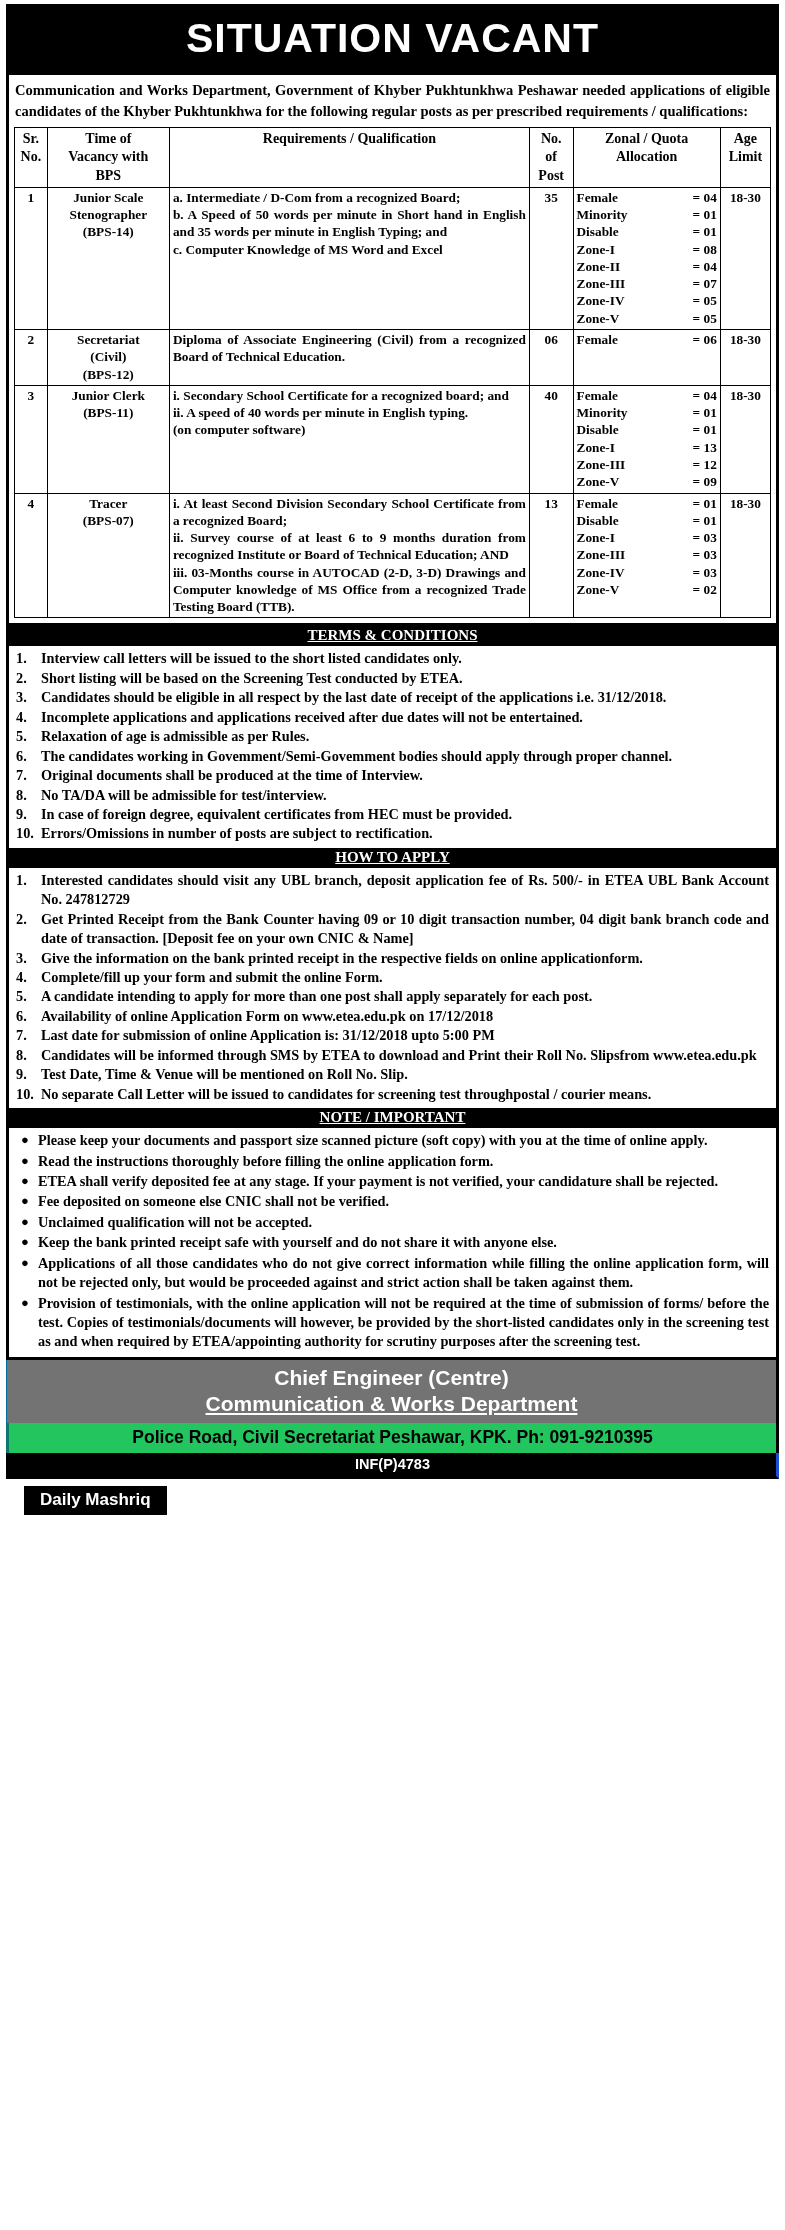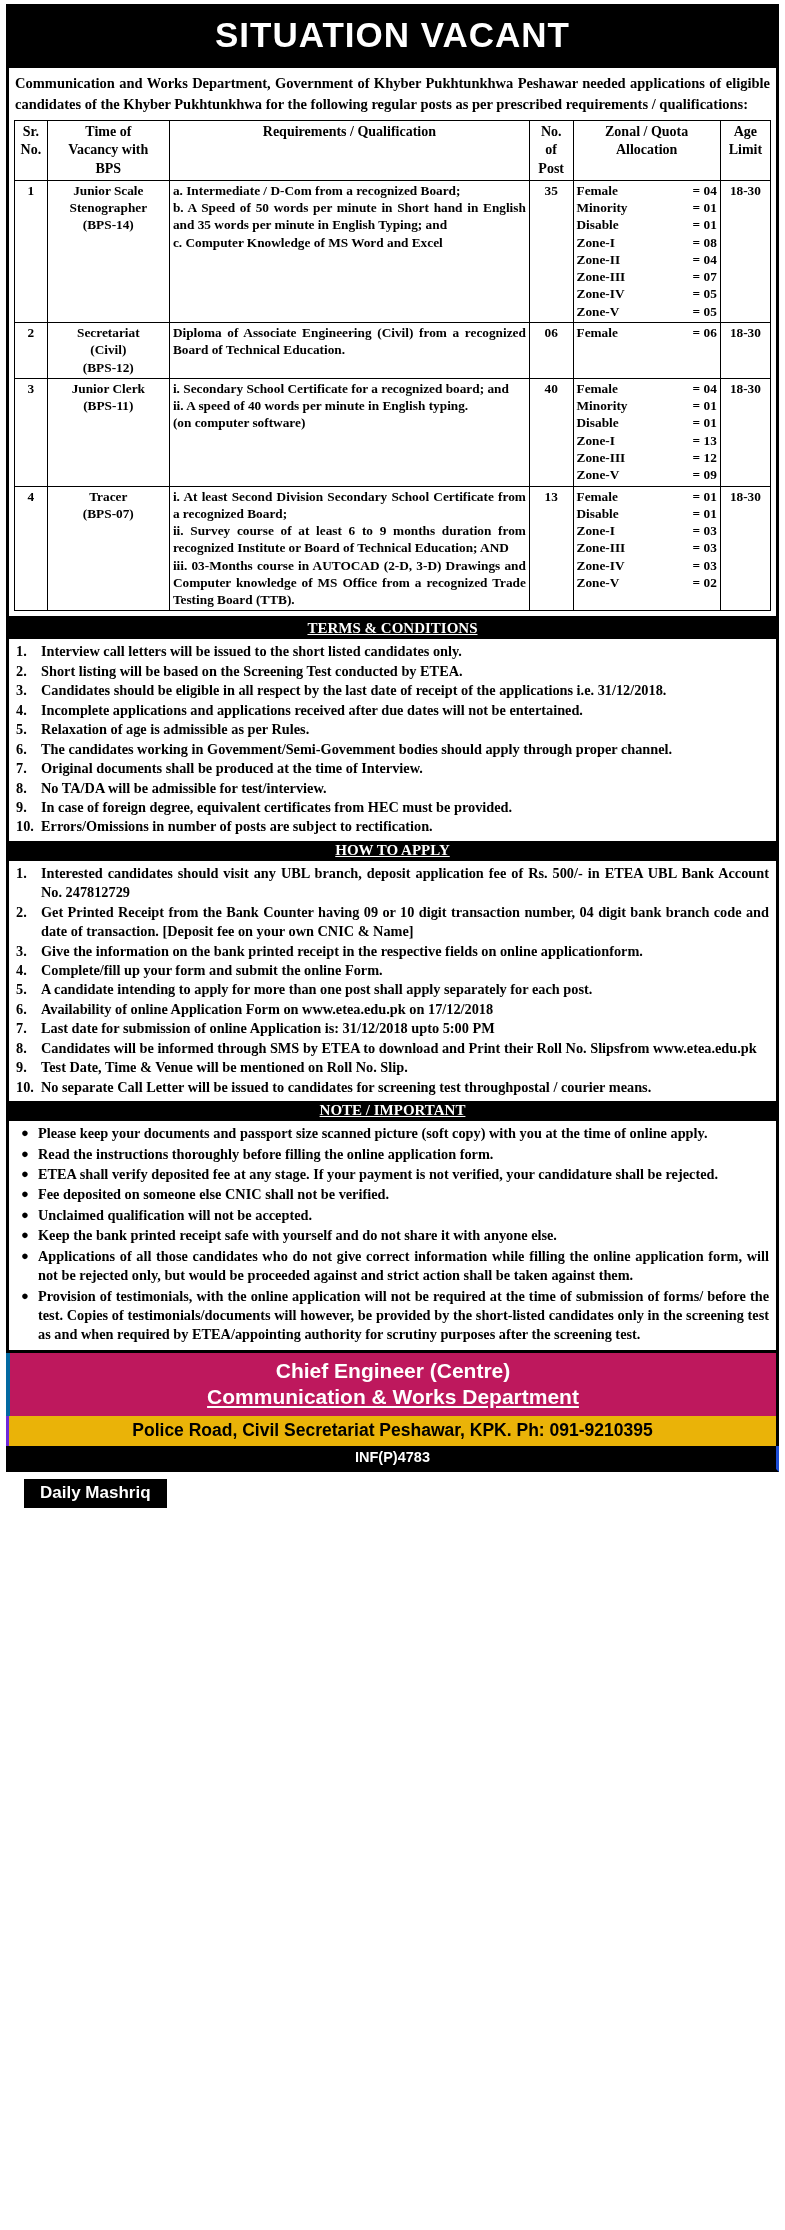--- a/index.html
+++ b/index.html
@@ -15,21 +15,21 @@
     padding: 4px 6px 6px 6px;
     background: #fff;
   }
   
   .title-banner {
     background: #000;
     color: #fff;
     text-align: center;
     font-family: "Liberation Sans", "DejaVu Sans", sans-serif;
     font-weight: bold;
-    font-size: 35px;
+    font-size: 41px;
     letter-spacing: 1px;
     padding: 9px 0 11px 0;
     border: 2px solid #000;
   }
   
   .intro {
     border-left: 3px solid #000;
     border-right: 3px solid #000;
     padding: 5px 6px 6px 6px;
     font-size: 14.5px;
@@ -131,40 +131,40 @@
     line-height: 1.45;
     padding-left: 5px;
   }
   ul.bullist li .txt {
     flex: 1 1 auto;
     text-align: justify;
     text-justify: inter-word;
   }
   
   .foot-black {
-    background: #be185d;
+    background: #737373;
     color: #fff;
     text-align: center;
     font-family: "Liberation Sans", "DejaVu Sans", sans-serif;
     font-weight: bold;
     padding: 5px 0 7px 0;
-    border-left: 4px solid #0369a1;
+    border-left: 1px solid #0369a1;
     border-right: 3px solid #000;
   }
   .foot-black .l1 { font-size: 21px; line-height: 1.22; }
   .foot-black .l2 { font-size: 21px; line-height: 1.22; text-decoration: underline; }
   .foot-gray {
-    background: #eab308;
+    background: #22c55e;
     color: #000;
     text-align: center;
     font-family: "Liberation Sans", "DejaVu Sans", sans-serif;
     font-weight: bold;
     font-size: 17.5px;
     padding: 4px 0 5px 0;
-    border-left: 3px solid #6d28d9;
+    border-left: 3px solid #0f766e;
     border-right: 3px solid #000;
   }
   .foot-inf {
     background: #000;
     color: #fff;
     text-align: center;
     font-family: "Liberation Sans", "DejaVu Sans", sans-serif;
     font-weight: bold;
     font-size: 14.5px;
     padding: 3px 0 4px 0;

